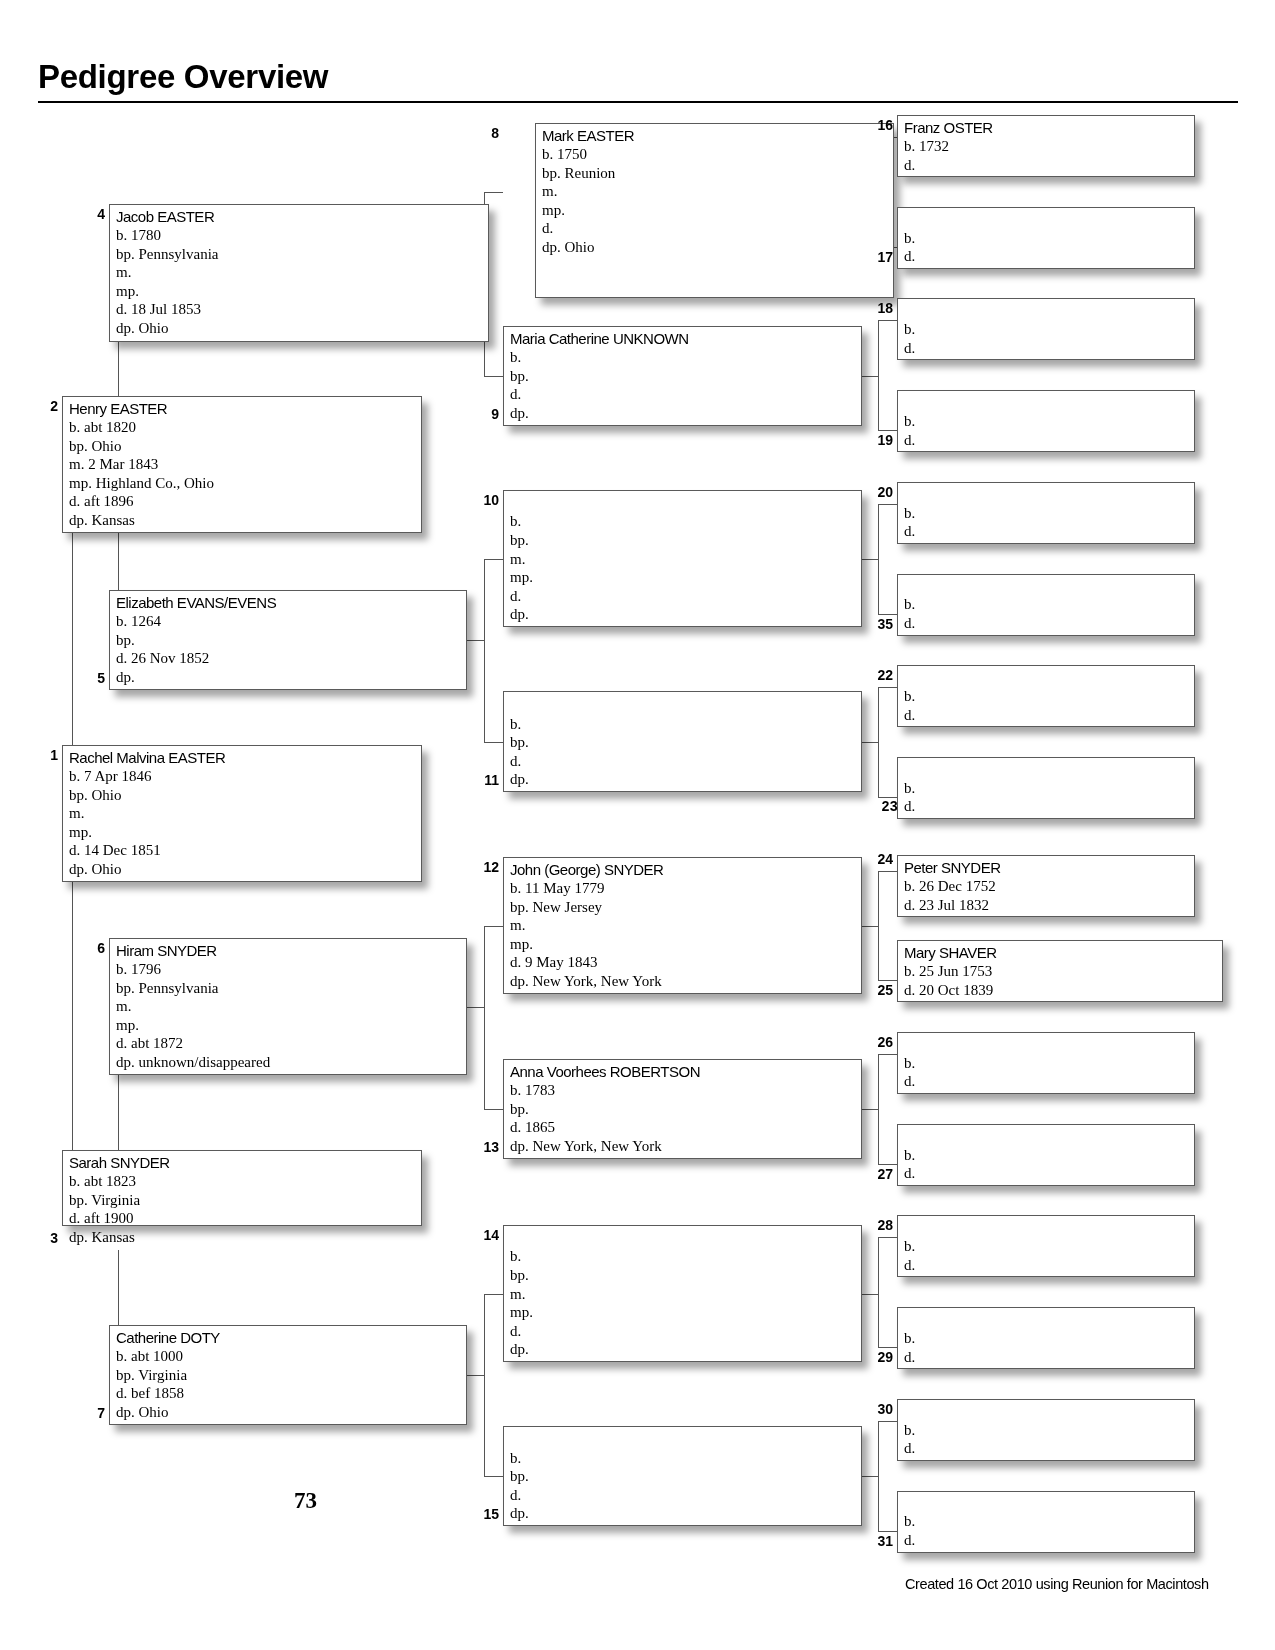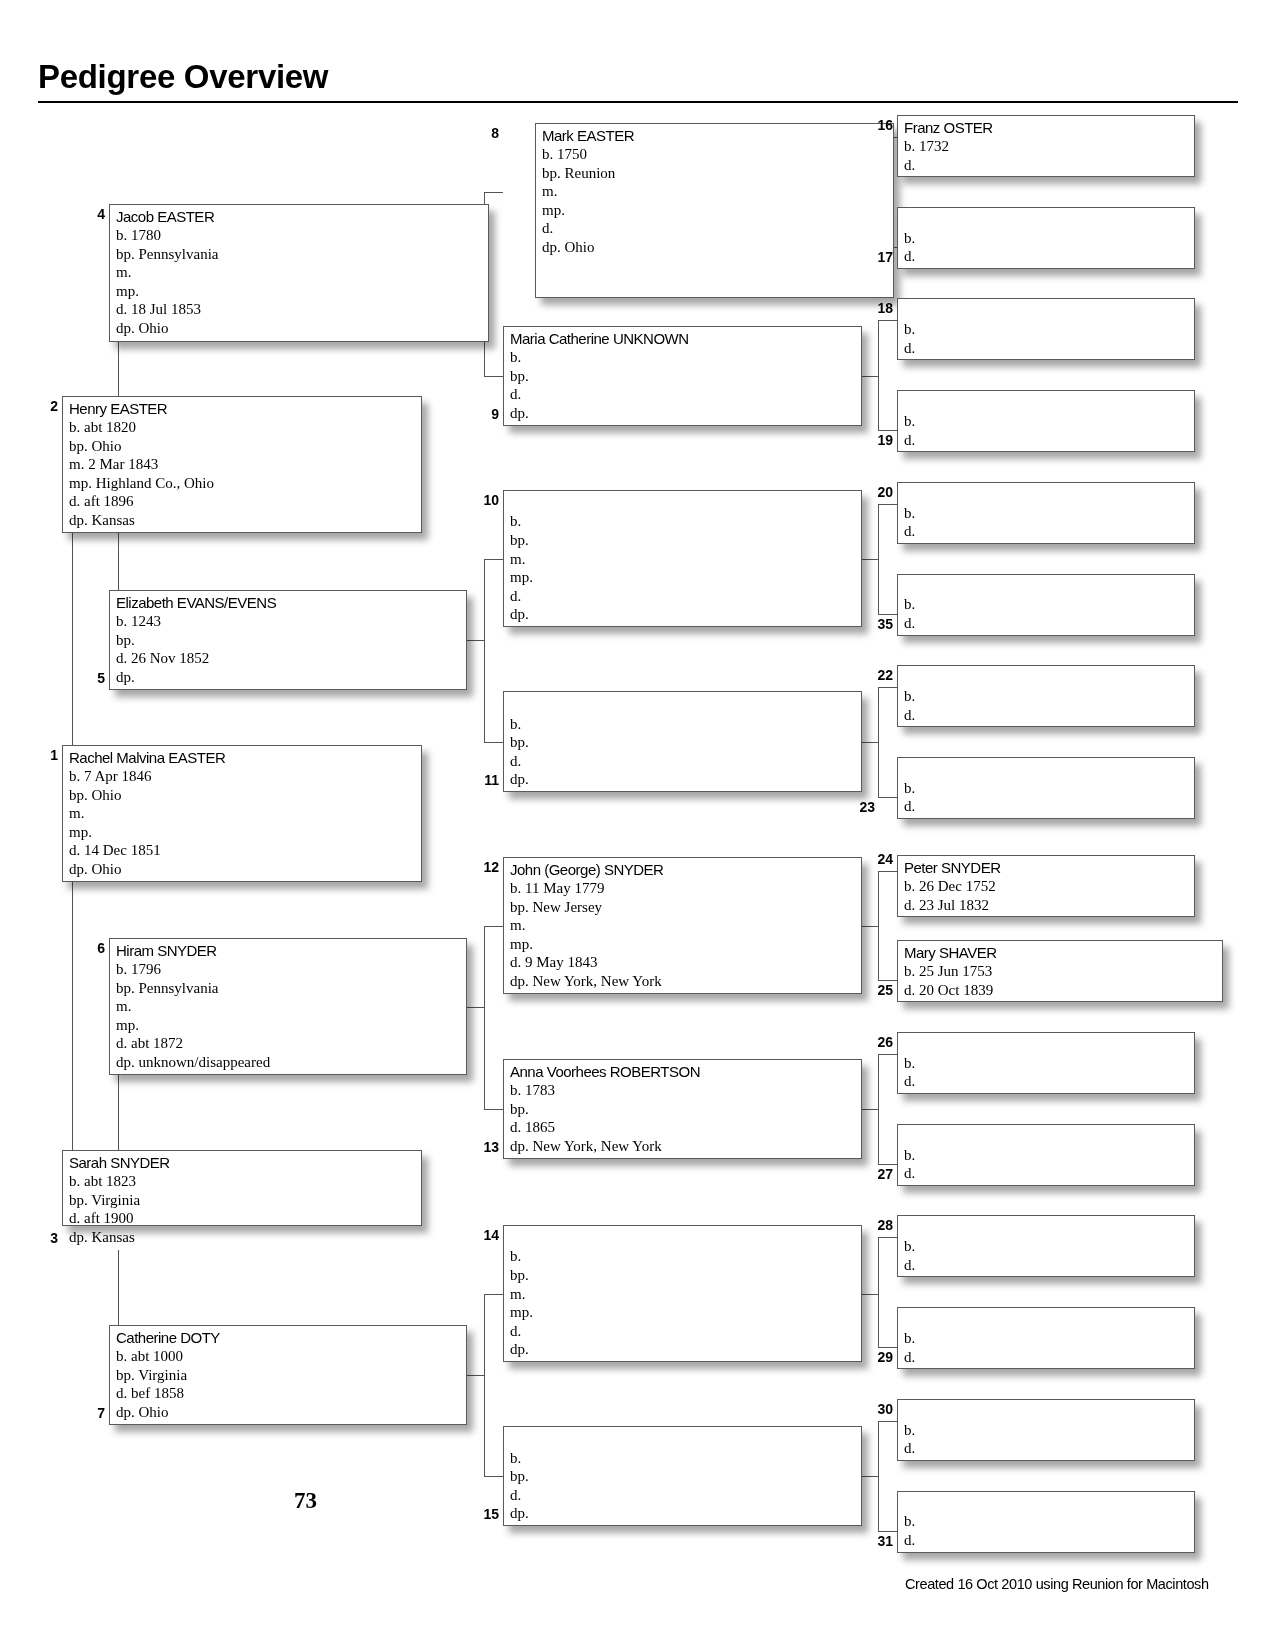--- a/index.html
+++ b/index.html
@@ -109,21 +109,21 @@
       <div class="line">b. 1780</div>
       <div class="line">bp. Pennsylvania</div>
       <div class="line">m.</div>
       <div class="line">mp.</div>
       <div class="line">d. 18 Jul 1853</div>
       <div class="line">dp. Ohio</div>
     </div>
     <div class="num" style="left: 75px; top: 206px;">4</div>
     <div class="box" style="left: 109px; top: 590px; width: 358px; height: 100px;">
       <div class="name">Elizabeth EVANS/EVENS</div>
-      <div class="line">b. 1243</div>
+      <div class="line">b. 1264</div>
       <div class="line">bp.</div>
       <div class="line">d. 26 Nov 1852</div>
       <div class="line">dp.</div>
     </div>
     <div class="num" style="left: 75px; top: 670px;">5</div>
     <div class="box" style="left: 109px; top: 938px; width: 358px; height: 137px;">
       <div class="name">Hiram SNYDER</div>
       <div class="line">b. 1796</div>
       <div class="line">bp. Pennsylvania</div>
       <div class="line">m.</div>
@@ -252,21 +252,21 @@
       <div class="name" style="flex: 1 1 0%;"></div>
       <div class="line">b.</div>
       <div class="line">d.</div>
     </div>
     <div class="num" style="left: 863px; top: 667.2px;">22</div>
     <div class="box small" style="left: 897px; top: 756.9px; width: 298px; height: 62px; display: flex; flex-direction: column; justify-content: flex-end; padding-bottom: 2px;">
       <div class="name" style="flex: 1 1 0%;"></div>
       <div class="line">b.</div>
       <div class="line">d.</div>
     </div>
-    <div class="num" style="left: 845px; top: 798.9px;">23</div>
+    <div class="num" style="left: 868px; top: 798.9px; font-family: Liberation Mono, monospace;">23</div>
     <div class="box small" style="left: 897px; top: 855px; width: 298px; height: 62px;">
       <div class="name">Peter SNYDER</div>
       <div class="line">b. 26 Dec 1752</div>
       <div class="line">d. 23 Jul 1832</div>
     </div>
     <div class="num" style="left: 863px; top: 850.6px;">24</div>
     <div class="box small" style="left: 897px; top: 940.3px; width: 326px; height: 62px;">
       <div class="name">Mary SHAVER</div>
       <div class="line">b. 25 Jun 1753</div>
       <div class="line">d. 20 Oct 1839</div>

